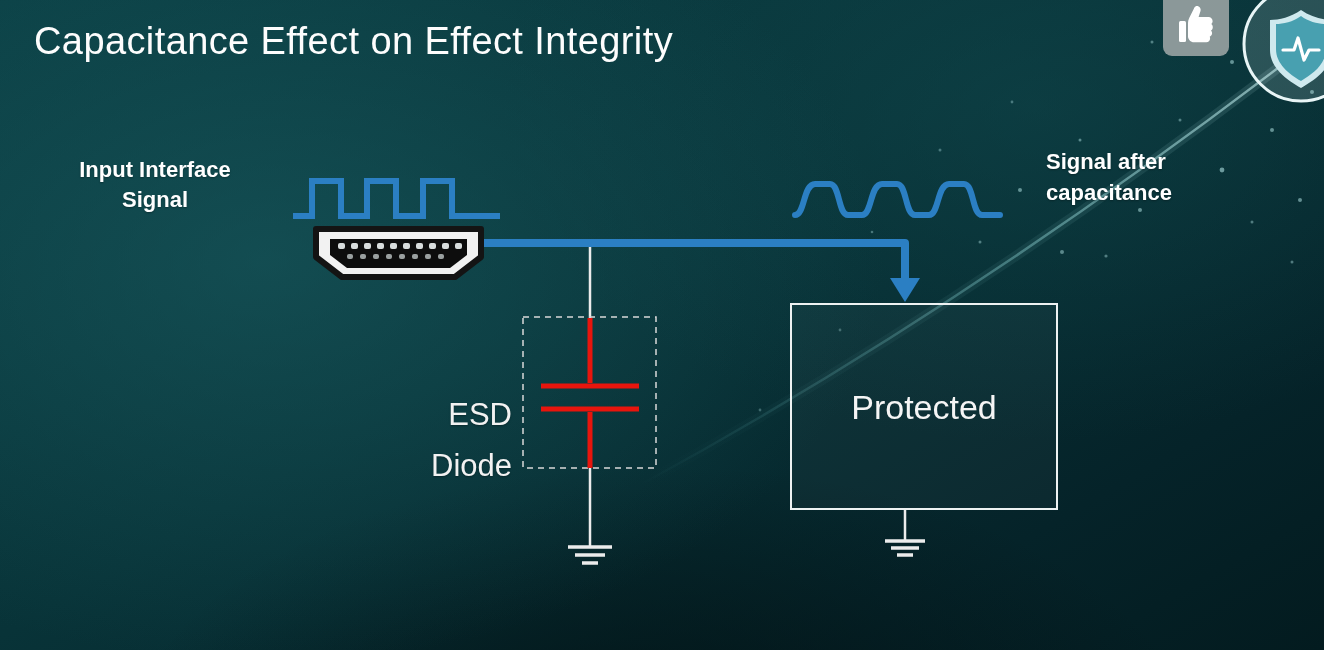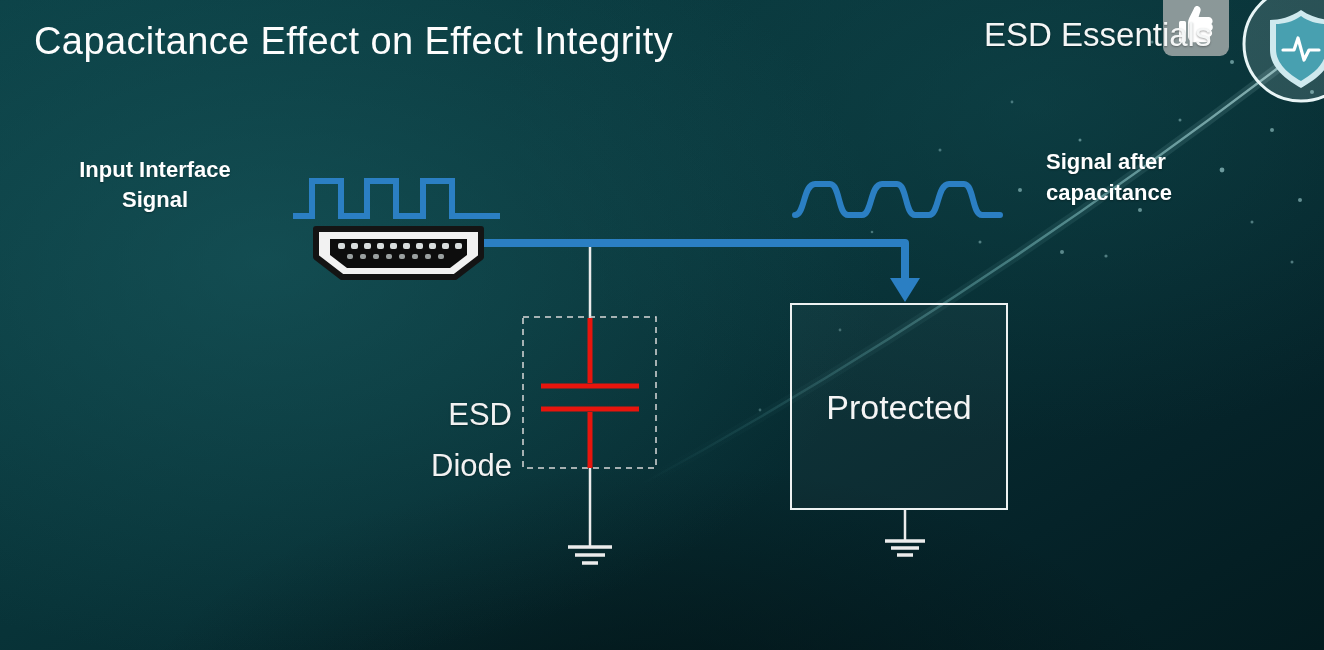--- a/index.html
+++ b/index.html
@@ -13,21 +13,21 @@
       linear-gradient(150deg, #0b4045 0%, #083338 45%, #052329 80%, #031b1f 100%);
   }
   svg.layer { position:absolute; left:0; top:0; width:1324px; height:650px; pointer-events:none; }
   .title { position:absolute; left:34px; top:20px; font-size:38px; letter-spacing:.4px; color:#fdfdfd; }
   .brand { position:absolute; left:984px; top:16px; font-size:33px; color:#f4f6f6; z-index:6; text-shadow:0 1px 2px rgba(0,0,0,.35); }
   .lbl { position:absolute; font-weight:bold; color:#ffffff; text-shadow:0 1px 2px rgba(0,0,0,.3); }
   .lbl-input  { left:40px;  top:155px; width:230px; text-align:center; font-size:22px; line-height:30px; }
   .lbl-output { left:1046px; top:146px; width:220px; text-align:left; font-size:22px; line-height:31px; }
   .lbl-esd    { left:330px; top:349px; width:182px; text-align:right; font-weight:normal; font-size:31px; line-height:51px; color:#f2f2f2;margin-top:40px; }
   .protected-box {
-    position:absolute; left:790px; top:303px; width:218px; height:207px;
+    position:absolute; left:790px; top:303px; width:268px; height:207px;
     border:2px solid #eef2f2; background:rgba(255,255,255,.03);
     display:flex; flex-direction:column; align-items:center; justify-content:center;
     font-size:34px; line-height:48px; color:#f5f5f5; z-index:3;
   }
   
   .sig  { stroke:var(--signal-blue,#2b7fc3); stroke-width:6; fill:none; }
   .wire { stroke:var(--signal-blue,#2b7fc3); stroke-width:8; fill:none; }
   .redline { stroke:var(--capacitor-red,#e8150d); fill:none; }
   .whtline { stroke:#ececec; fill:none; }
   .arrowhead { fill:var(--signal-blue,#2b7fc3); }
@@ -126,21 +126,20 @@
 
     <path class="whtline" stroke-width="2.5" d="M905,510 V540"></path>
     <g class="whtline" stroke-width="3.5">
       <path d="M885,541 H925"></path>
         <path d="M891,548 H919"></path>
         <path d="M897,555 H913"></path>
     </g>
   </svg>
 
   <div class="title">Capacitance Effect on Effect Integrity</div>
-  <div class="brand">ESD Essentials</div>
 
   <div class="lbl lbl-input">
     <div>Input Interface</div>
     <div>Signal</div>
   </div>
 
   <div class="lbl lbl-output">
     <div>Signal after</div>
     <div>capacitance</div>
   </div>

